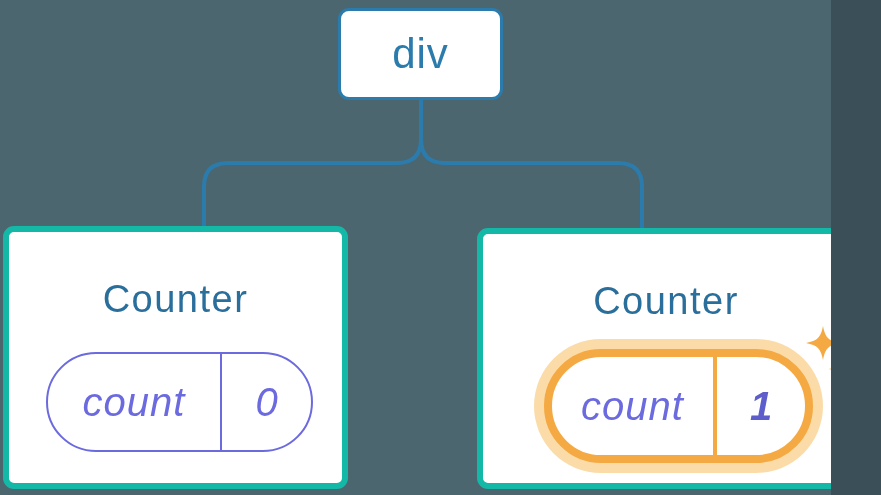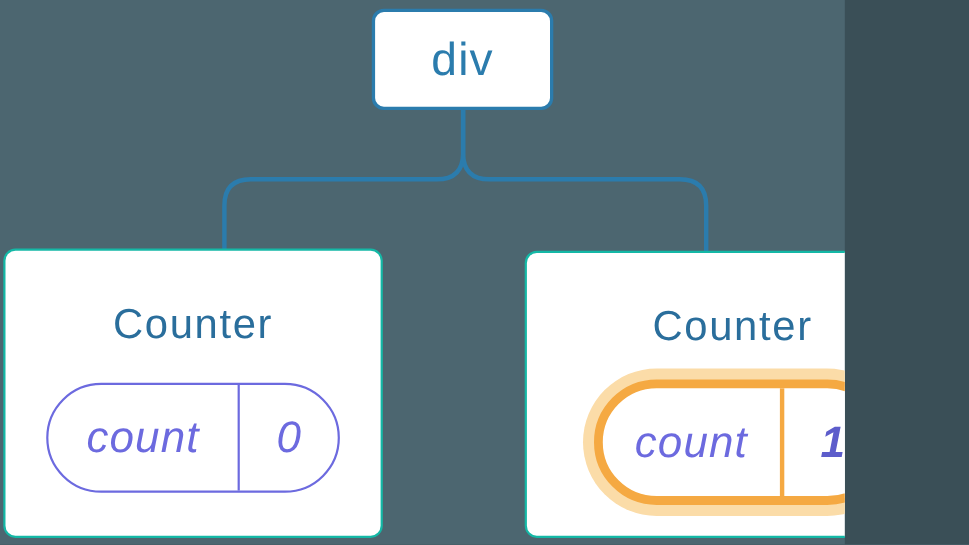--- a/index.html
+++ b/index.html
@@ -2,21 +2,21 @@
 <html><head>
 <meta charset="utf-8">
 <style>
   html, body { margin: 0; padding: 0; }
   body {
     font-family: "Liberation Sans", "DejaVu Sans", sans-serif;
     background: #3a4f57;
   }
   .canvas {
     position: relative;
-    width: 768px;
+    width: 831px;
     height: 495px;
     background: #4C6670;
     overflow: hidden;
   }
   .connector-svg {
     position: absolute;
     left: 0; top: 0;
     width: 881px; height: 495px;
     pointer-events: none;
   }
@@ -34,21 +34,21 @@
   }
   .root-label {
     color: #2B7CAD;
     font-size: 42px;
     letter-spacing: 1px;
   }
   .card {
     position: absolute;
     box-sizing: border-box;
     background: #ffffff;
-    border: 2px solid #14b8a6;
+    border: 6px solid #14b8a6;
     border-radius: 11px;
   }
   .card.left  { left: 3px;   top: 226px; width: 345px; height: 263px; }
   .card.right { left: 477px; top: 228px; width: 378px; height: 261px; }
   .card-title {
     position: absolute;
     left: 0; right: 0; top: 46px;
     text-align: center;
     color: #2A6E9C;
     font-size: 38px;

